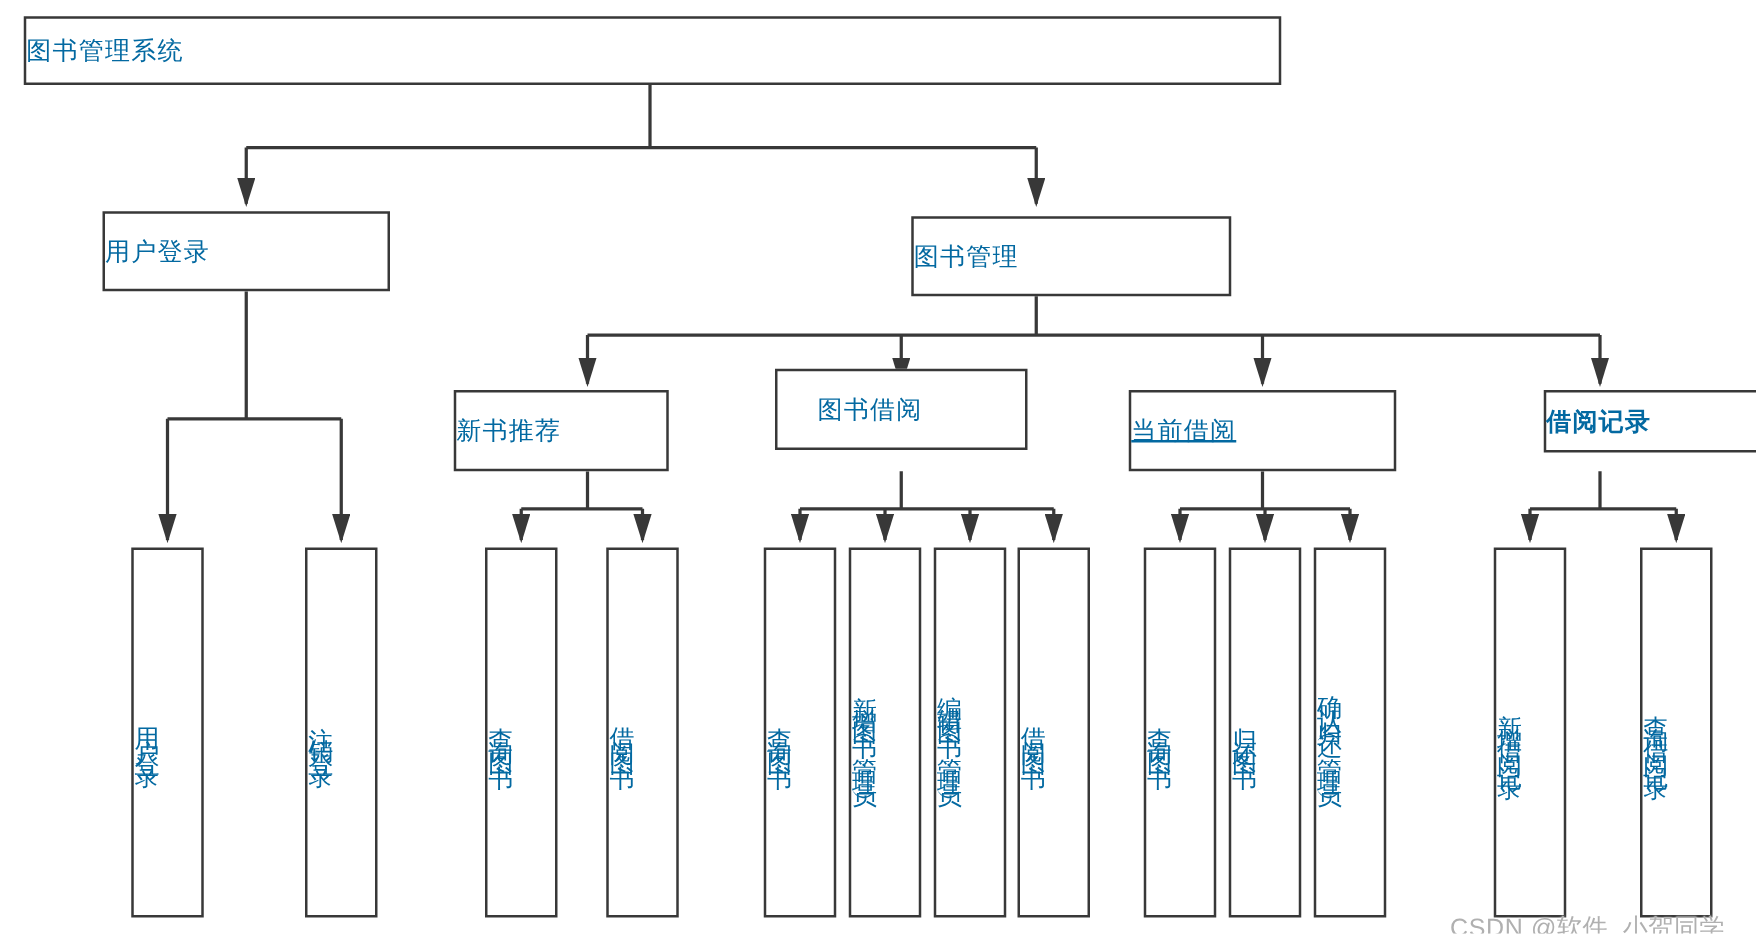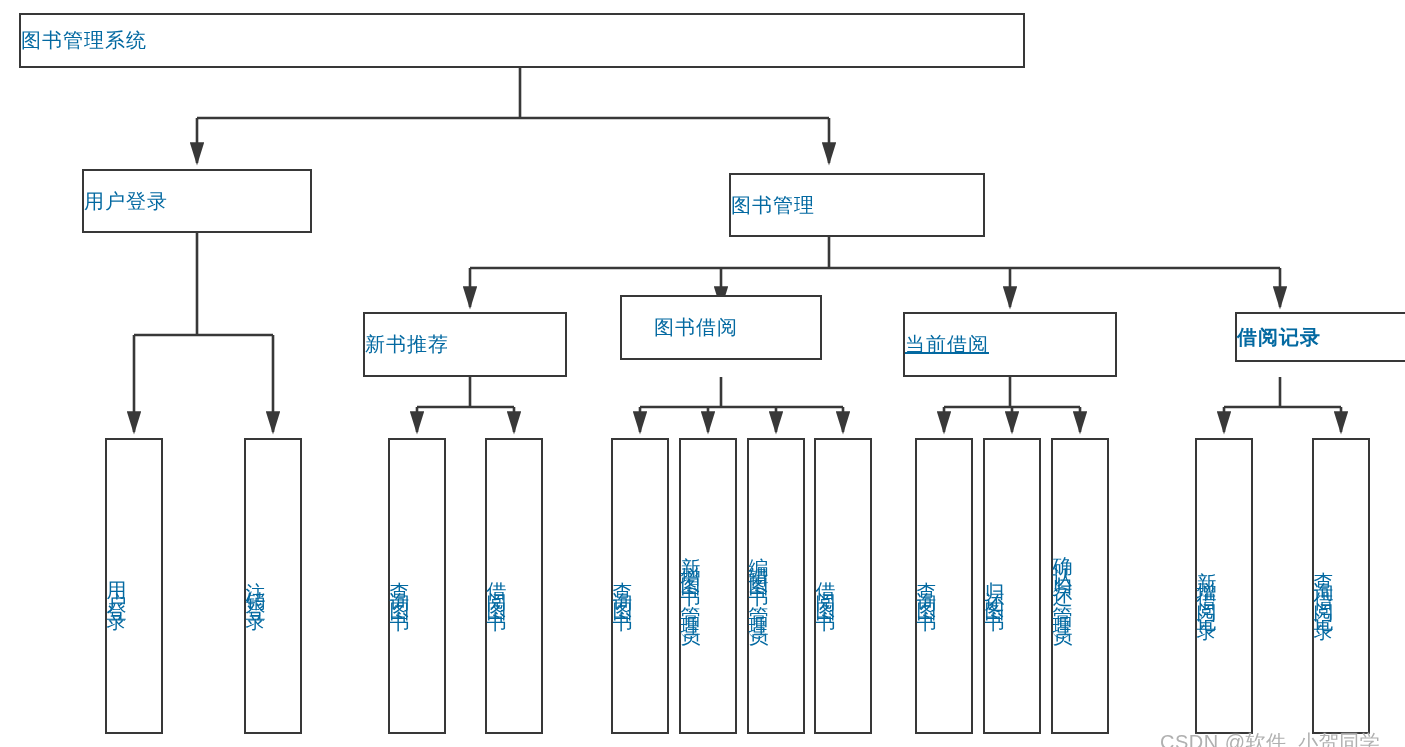--- a/index.html
+++ b/index.html
@@ -127,21 +127,21 @@
     <span>图书管理系统</span>
   </div>
 
   <div class="node hbox" style="left:82px; top:169px; width:230px; height:64px;">
     <span>用户登录</span>
   </div>
   <div class="node hbox" style="left:712px; top:173px; width:256px; height:64px;margin-left:17px;">
     <span>图书管理</span>
   </div>
 
-  <div class="node hbox" style="left:363px; top:312px; width:204px; height:65px;">
+  <div class="node hbox" style="left:363px; top:312px; width:172px; height:65px;">
     <span>新书推荐</span>
   </div>
   <div class="node hbox" style="left:620px; top:295px; width:202px; height:65px;padding-left:32px;">
     <span>图书借阅</span>
   </div>
   <div class="node hbox" style="left:903px; top:312px; width:214px; height:65px;text-decoration:underline;">
     <span>当前借阅</span>
   </div>
   <div class="node hbox" style="left:1235px; top:312px; width:214px; height:50px;font-weight:bold;">
     <span>借阅记录</span>

